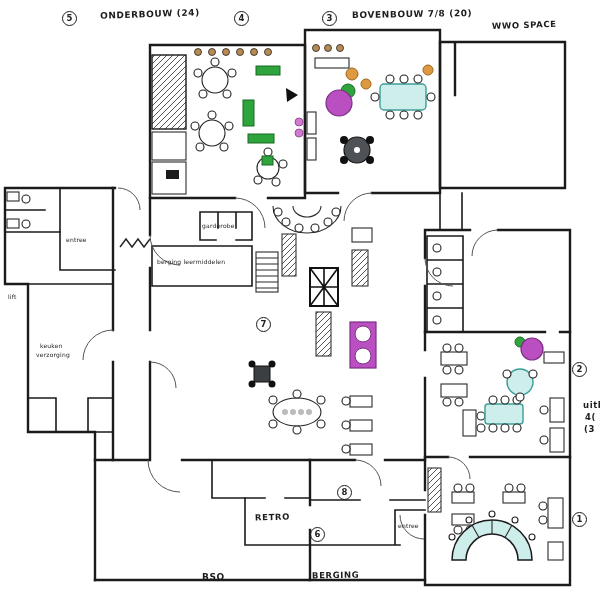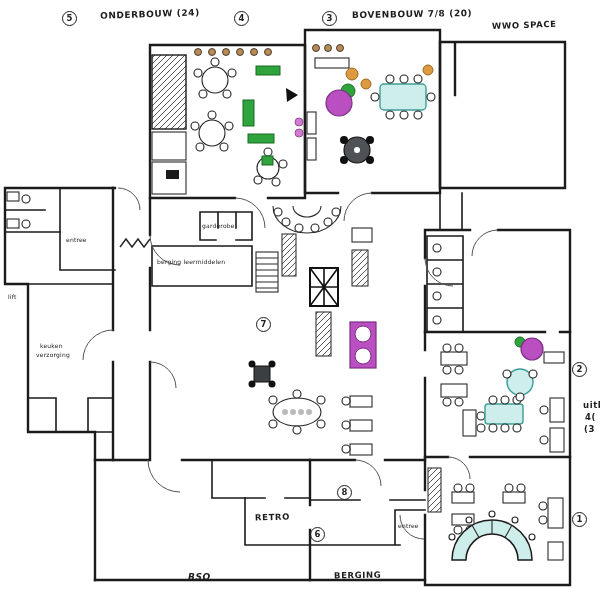--- a/index.html
+++ b/index.html
@@ -309,17 +309,17 @@
 <div class="circ" style="left:256px;top:317px;">7</div>
 <div class="circ" style="left:572px;top:362px;">2</div>
 <div class="lbl mid" style="left:583px;top:400px;">uitbr</div>
 <div class="lbl mid" style="left:585px;top:412px;">4(</div>
 <div class="lbl mid" style="left:584px;top:424px;">(3</div>
 <div class="circ" style="left:572px;top:512px;">1</div>
 
 <div class="circ" style="left:337px;top:485px;">8</div>
 <div class="lbl mid" style="left:255px;top:512px;transform:rotate(-2deg);">RETRO</div>
 <div class="circ" style="left:310px;top:527px;">6</div>
-<div class="lbl big" style="left:188px;top:572px;font-style:italic;">BSO</div>
-<div class="lbl mid" style="left:334px;top:570px;transform:rotate(-1deg);">BERGING</div>
+<div class="lbl big" style="left:202px;top:572px;">BSO</div>
+<div class="lbl mid" style="left:312px;top:570px;transform:rotate(-1deg);">BERGING</div>
 <div class="lbl sm" style="left:398px;top:522px;">entree</div>
 
 </div>
 
 </body></html>

